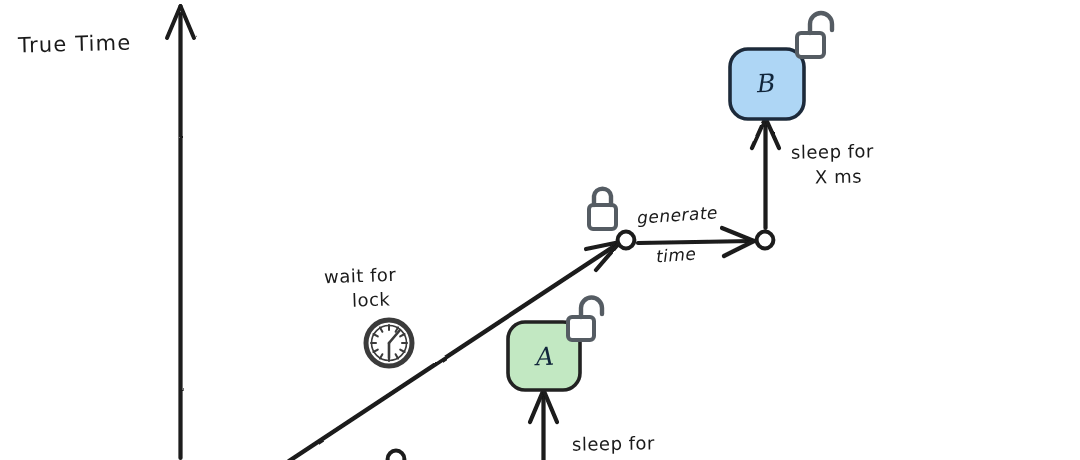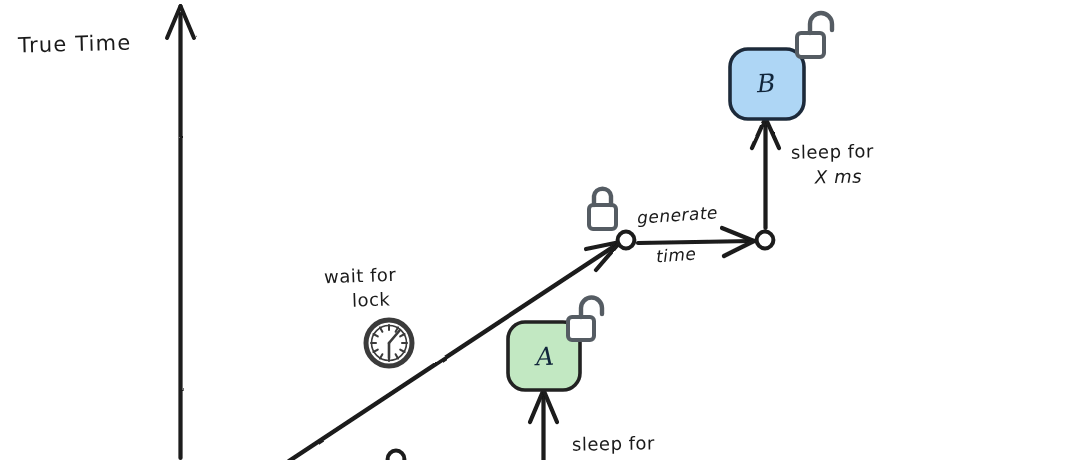--- a/index.html
+++ b/index.html
@@ -165,17 +165,17 @@
 
   <div class="node-letter" style="left:757px; top:69px;">B</div>
 
   <div class="hand-text lbl-md center-txt" style="left:324px; top:266px; transform:rotate(-2deg);">wait for</div>
   <div class="hand-text lbl-md center-txt" style="left:352px; top:290px; transform:rotate(-2deg);">lock</div>
 
   <div class="hand-text lbl-sm italic-slant" style="left:637px; top:206px; transform:rotate(-4deg);">generate</div>
   <div class="hand-text lbl-sm italic-slant" style="left:656px; top:246px; transform:rotate(-4deg);">time</div>
 
   <div class="hand-text lbl-md" style="left:791px; top:142px; transform:rotate(-1deg);">sleep for</div>
-  <div class="hand-text lbl-md" style="left:815px; top:167px; transform:rotate(-1deg);font-style:italic;">X ms</div>
+  <div class="hand-text lbl-md" style="left:815px; top:167px; transform:rotate(-1deg);">X ms</div>
 
   <div class="hand-text lbl-md" style="left:572px; top:434px; transform:rotate(-1deg);">sleep for</div>
 
 </div>
 
 </body></html>

